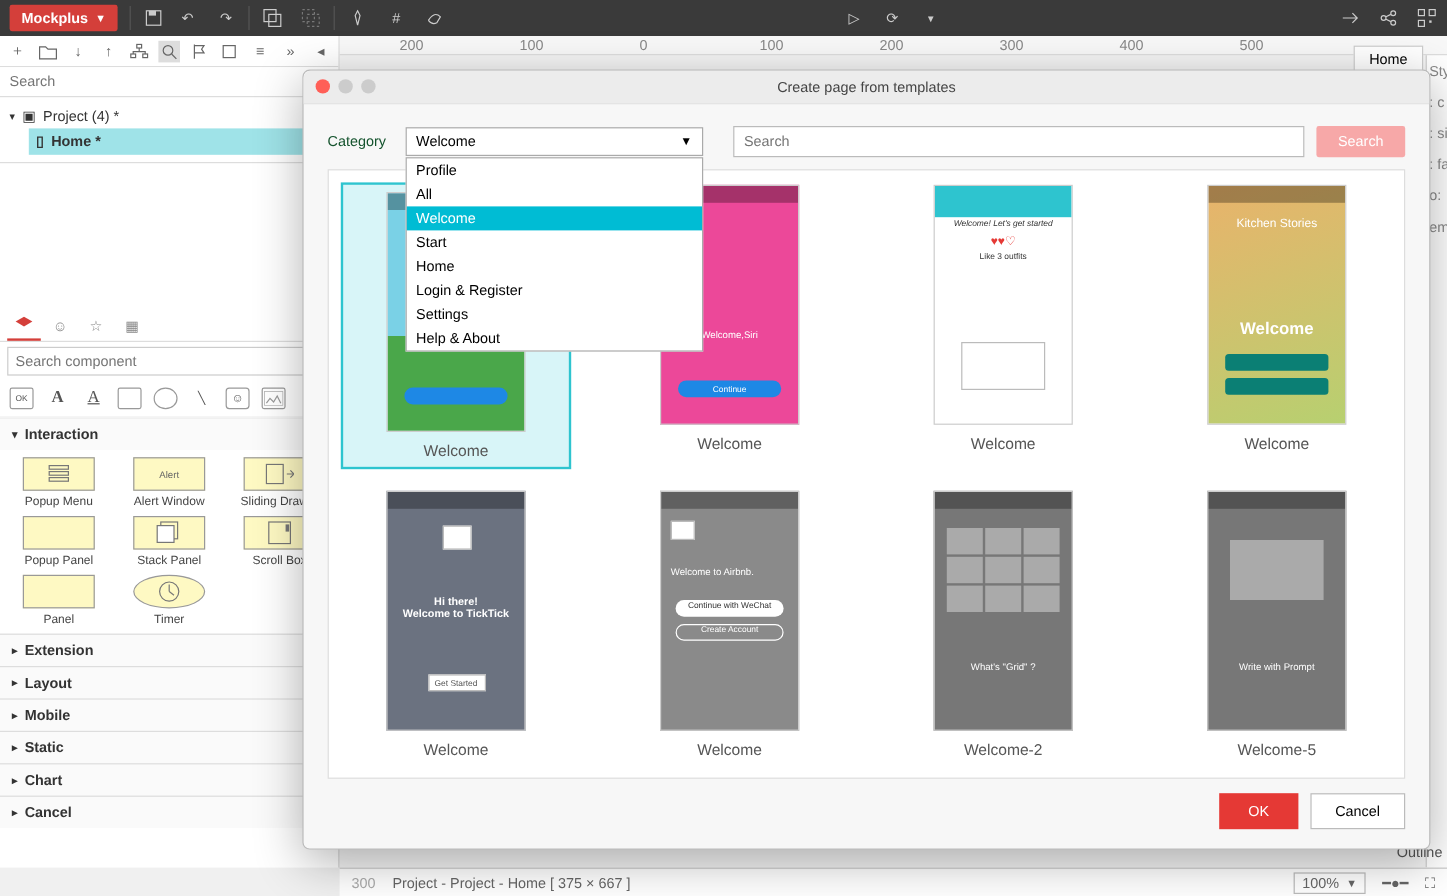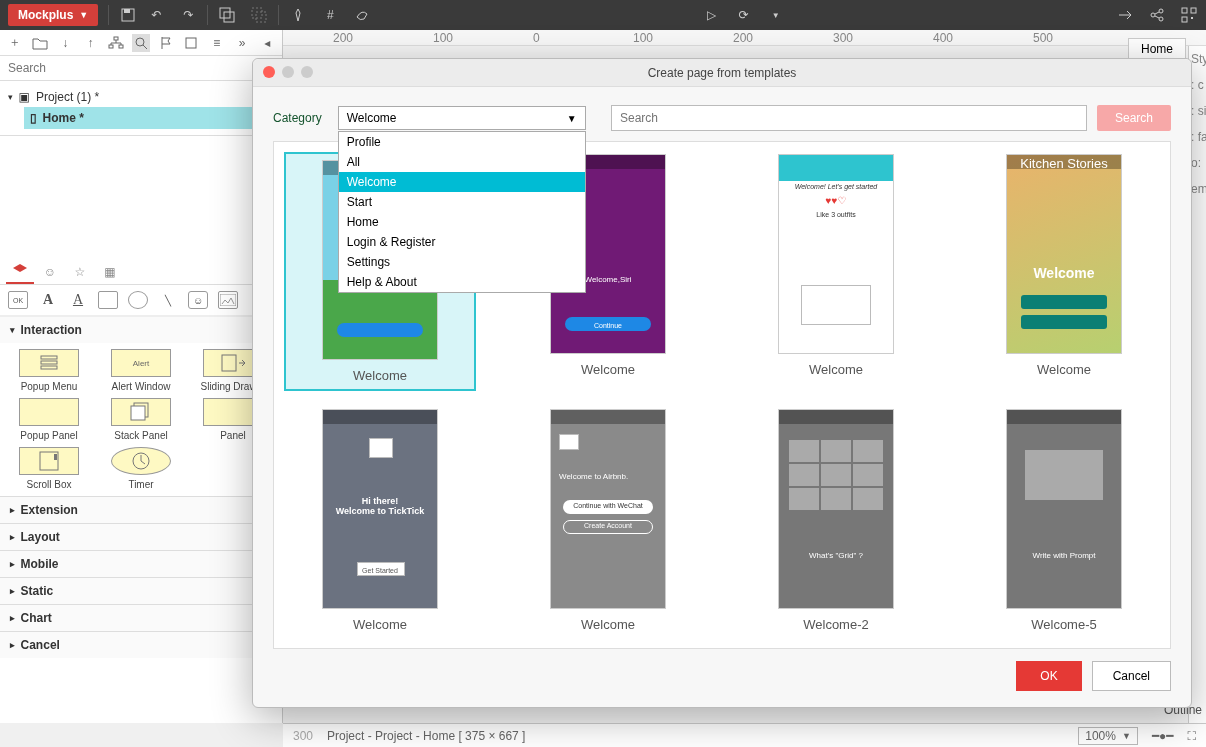--- a/index.html
+++ b/index.html
@@ -91,21 +91,21 @@
 .tmpl-thumb { width:116px; height:200px; background:#888; border:1px solid #ccc; position:relative; overflow:hidden; }
 .tmpl-cell.selected { outline:2px solid #2ec4cf; background:#d8f5f8; padding:6px; }
 .tmpl-label { color:#555; font-size:13px; }
 
 .modal-footer { display:flex; justify-content:flex-end; gap:10px; padding:0 20px 16px; }
 .btn-ok { background:#e53935; color:#fff; border:none; padding:7px 24px; cursor:pointer; }
 .btn-cancel { background:#fff; border:1px solid #bbb; padding:7px 20px; cursor:pointer; }
 
 
 .th-a { background:linear-gradient(#7ad1e6 60%, #4aa74a 60%); }
-.th-b { background:#701a75; }
+.th-b { background:#ec4899; }
 .th-c { background:#fff; border:1px solid #ccc; }
 .th-c::before { content:""; position:absolute; top:0; left:0; right:0; height:26px; background:#2ec4cf; }
 .th-d { background:linear-gradient(160deg,#e9b36b,#b7d070); }
 .th-e { background:#6b7280; }
 .th-f { background:#8a8a8a; }
 .th-g { background:#777; }
 .th-h { background:#777; }
 .th-status { position:absolute; top:0; left:0; right:0; height:14px; background:rgba(0,0,0,.3); }
 .th-text { position:absolute; left:0; right:0; font-size:8px; color:#fff; text-align:center; }
 .th-pill { position:absolute; left:14px; right:14px; height:14px; border-radius:8px; background:#1e88e5; }
@@ -245,38 +245,39 @@
     <div class="icon-btn">≡</div>
     <div class="icon-btn">»</div>
     <div class="icon-btn" style="margin-left:auto">◂</div>
   </div>
   <div class="lp-search"><input placeholder="Search" style=""></div>
 
   <div class="tree">
     <div class="tree-item">
       <span class="tree-caret">▾</span>
       <span class="tree-icon">▣</span>
-      <span>Project (1)  *</span>
+      <span>Project (4)  *</span>
     </div>
     <div class="tree-item child">
       <span class="tree-icon">▯</span>
       <span>Home  *</span>
     </div>
   </div>
 
   <div class="tab-row">
     <div class="tab active">
         <svg width="16" height="16">
           <path d="M8 1l7 4-7 4-7-4z" fill="#d43f3a"></path>
         </svg>
       </div>
     <div class="tab">☺</div>
     <div class="tab">☆</div>
     <div class="tab">▦</div>
   </div>
+  <div class="comp-search" style="padding:0 6px"><input placeholder="Search component" style=""></div>
   <div class="comp-icons">
     <div class="ci" style="font-size:7px">OK</div>
     <div class="ci" style="border:none;font-family:serif;font-size:14px;font-weight:bold">A</div>
     <div class="ci" style="border:none;text-decoration:underline;font-family:serif;font-size:14px">A</div>
     <div class="ci"></div>
     <div class="ci" style="border-radius:50%"></div>
     <div class="ci" style="border:none">╲</div>
     <div class="ci" style="border-radius:3px">☺</div>
     <div class="ci">
         <svg width="16" height="12">
@@ -321,31 +322,31 @@
     <div class="comp-cell">
         <div class="comp-thumb">
           <svg width="24" height="20">
             <rect x="5" y="1" width="14" height="14" fill="none" stroke="#777"></rect>
             <rect x="2" y="4" width="14" height="14" fill="#fff" stroke="#777"></rect>
           </svg>
         </div>
         <div class="comp-label">Stack Panel</div>
       </div>
     <div class="comp-cell">
-        <div class="comp-thumb"></div>
-        <div class="comp-label">Panel</div>
-      </div>
-    <div class="comp-cell">
         <div class="comp-thumb">
           <svg width="20" height="20">
             <rect x="1" y="1" width="18" height="18" fill="none" stroke="#777"></rect>
             <rect x="15" y="3" width="3" height="6" fill="#777"></rect>
           </svg>
         </div>
         <div class="comp-label">Scroll Box</div>
+      </div>
+    <div class="comp-cell">
+        <div class="comp-thumb"></div>
+        <div class="comp-label">Panel</div>
       </div>
     <div class="comp-cell">
         <div class="comp-thumb" style="border-radius:50%">
           <svg width="20" height="20">
             <circle cx="10" cy="10" r="8" fill="none" stroke="#777"></circle>
             <path d="M10 10V4M10 10l4 3" stroke="#777"></path>
           </svg>
         </div>
         <div class="comp-label">Timer</div>
       </div>
@@ -461,21 +462,21 @@
             <div class="th-text" style="top:28px;color:#333;font-size:7px;font-style:italic">Welcome! Let's get started</div>
             <div class="th-hearts">♥♥♡</div>
             <div class="th-text" style="top:56px;color:#333;font-size:7px">Like 3 outfits</div>
             <div class="th-box" style="left:22px;top:130px;width:70px;height:40px"></div>
           </div>
           <div class="tmpl-label">Welcome</div>
         </div>
         <div class="tmpl-cell">
           <div class="tmpl-thumb th-d">
               <div class="th-status"></div>
-            <div class="th-text" style="top:1px;font-size:13px">Kitchen Stories</div>
+            <div class="th-text" style="top:26px;font-size:10px">Kitchen Stories</div>
             <div class="wlabel">Welcome</div>
             <div class="pill" style="top:140px"></div>
               <div class="pill" style="top:160px"></div>
           </div>
           <div class="tmpl-label">Welcome</div>
         </div>
 
         <div class="tmpl-cell">
           <div class="tmpl-thumb th-e">
               <div class="th-status"></div>

